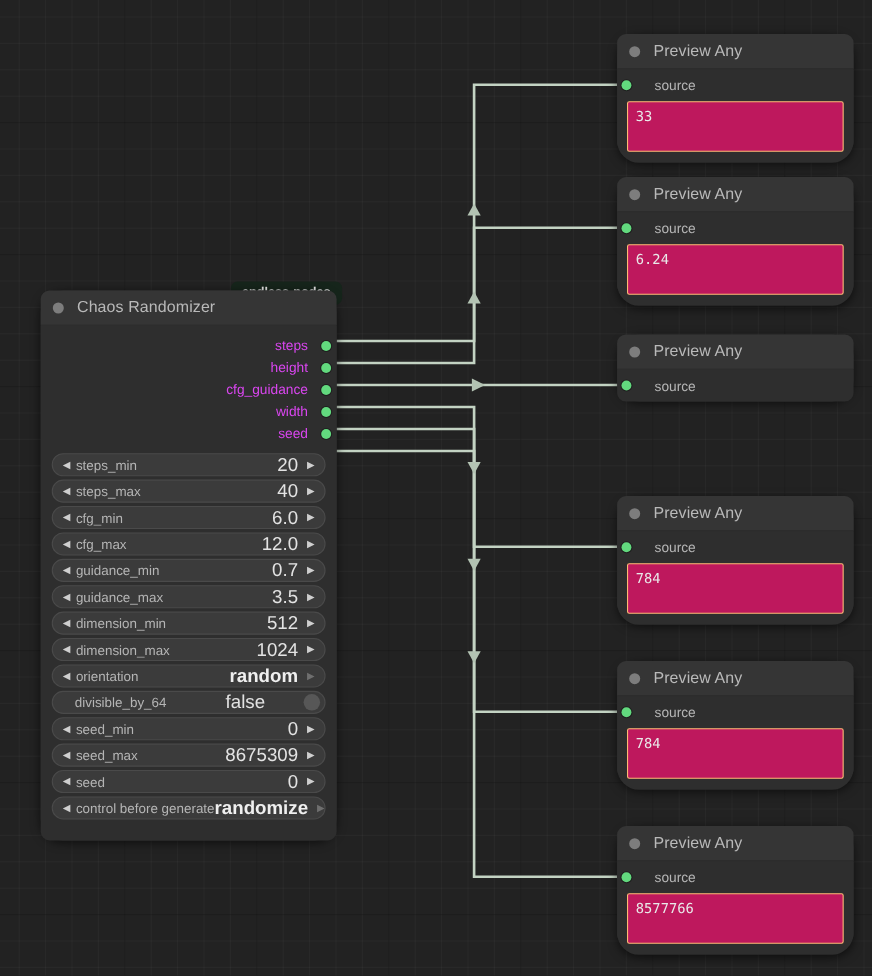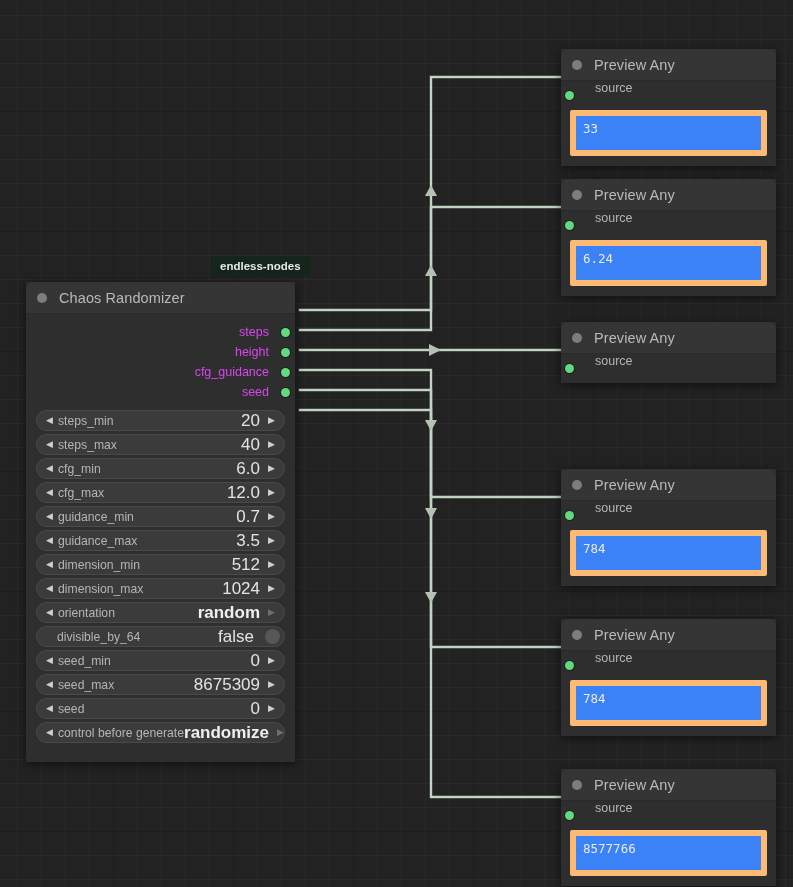--- a/index.html
+++ b/index.html
@@ -20,25 +20,24 @@
       linear-gradient(to right, rgba(255,255,255,0.030) 1px, transparent 1px),
       linear-gradient(to bottom, rgba(255,255,255,0.030) 1px, transparent 1px);
     background-size:120px 120px,120px 120px,24px 24px,24px 24px;
     background-position:-7px -9px,-7px -9px,-7px -9px,-7px -9px;
   }
   #wires{position:absolute;left:0;top:0;width:793px;height:887px;pointer-events:none;}
 
   
   .node{
     position:absolute;
-    border-radius:0;
+    border-radius:20px;
     background:#2e2e2e;
     box-shadow:0 2px 9px rgba(0,0,0,0.55);
     overflow:visible;
-    margin-top:18px;
   }
   .node-header{
     height:31px;
     display:flex;align-items:center;
     background:#353535;
     border-radius:8px 8px 0 0;
     padding-left:11px;
     border-bottom:1px solid #2a2a2a;
   }
   .collapse-dot{
@@ -63,21 +62,21 @@
     background:#16251b;
     color:#e8e8e8;
     font-size:11.5px;
     font-weight:bold;
     padding:4px 10px 5px 10px;
     border-radius:6px;
     white-space:nowrap;
   }
 
   
-  #node-randomizer{left:26px;top:264px;width:269px;}
+  #node-randomizer{left:37px;top:264px;width:269px;}
   .out-slots{padding-top:8px;}
   .out-row{
     position:relative;
     height:20px;
     display:flex;align-items:center;justify-content:flex-end;
     padding-right:26px;
   }
   .out-label{font-size:12.5px;color:#d946ef;white-space:nowrap;}
   .slot-dot{
     position:absolute;right:5px;top:50%;margin-top:-4.5px;
@@ -107,45 +106,45 @@
   .wg-name{
     font-size:12.2px;color:#b5b5b5;
     flex:1 1 auto;white-space:nowrap;overflow:hidden;
     padding-left:2px;
   }
   .wg-val{
     font-size:17px;color:#e3e3e3;
     white-space:nowrap;padding-right:5px;
   }
   .wg-val.bold{font-weight:bold;color:#efefef;}
-  .widget.toggle{justify-content:space-between;padding-left:18px;padding-right:4px;}
+  .widget.toggle{justify-content:space-between;padding-left:18px;padding-right:4px;gap:24px;}
   .toggle-knob{
     width:15px;height:15px;border-radius:50%;
     background:#575757;flex:0 0 auto;margin-left:6px;
   }
   .widget.center .wg-name{flex:0 0 auto;}
   .widget.center .spacer{flex:1 1 auto;}
 
   
   .preview{width:215px;}
   .pv-in-row{
-    height:29px;display:flex;
+    height:29px;display:flex;align-items:center;
     padding-left:34px;position:relative;
   }
   .pv-in-dot{
     position:absolute;left:4px;top:50%;margin-top:-4.5px;
     width:9px;height:9px;border-radius:50%;
     background:#62d97e;
     box-shadow:0 0 0 1px rgba(0,0,0,.35);
   }
   .pv-in-label{font-size:12.5px;color:#b5b5b5;}
   .pv-textbox{
     margin:0 9px 10px 9px;
-    background:#3b82f6;
-    border:6px solid #fdba74;
+    background:#be185d;
+    border:1px solid #fdba74;
     border-radius:2px;
     height:46px;
     padding:5px 7px;
     box-sizing:border-box;
     font-family:"DejaVu Sans Mono", monospace;
     font-size:12.5px;
     color:#e9e9e9;
     overflow:hidden;
     white-space:pre;
   }
@@ -197,20 +196,24 @@
         </div>
         <div class="out-row">
           <span class="out-label">height</span>
           <span class="slot-dot"></span>
         </div>
         <div class="out-row">
           <span class="out-label">cfg_guidance</span>
           <span class="slot-dot"></span>
         </div>
         <div class="out-row">
+          <span class="out-label">width</span>
+          <span class="slot-dot"></span>
+        </div>
+        <div class="out-row">
           <span class="out-label">seed</span>
           <span class="slot-dot"></span>
         </div>
       </div>
 
       <div class="widgets">
 
         <div class="widget">
           <span class="wg-arrow">◀</span>
           <span class="wg-name">steps_min</span>

